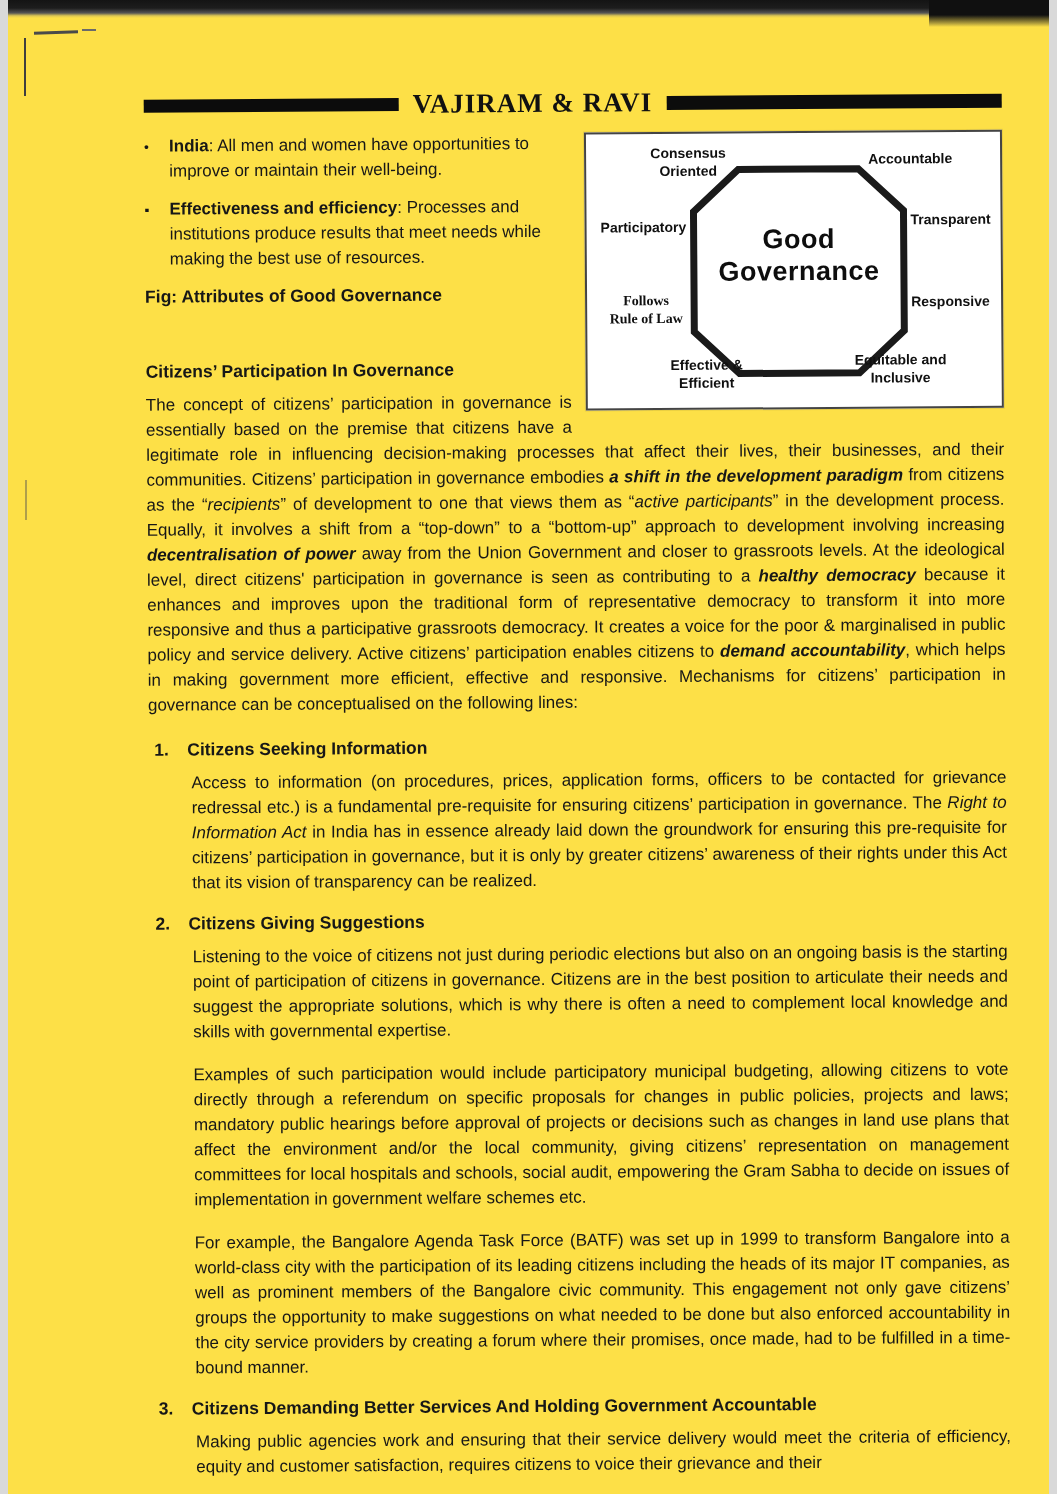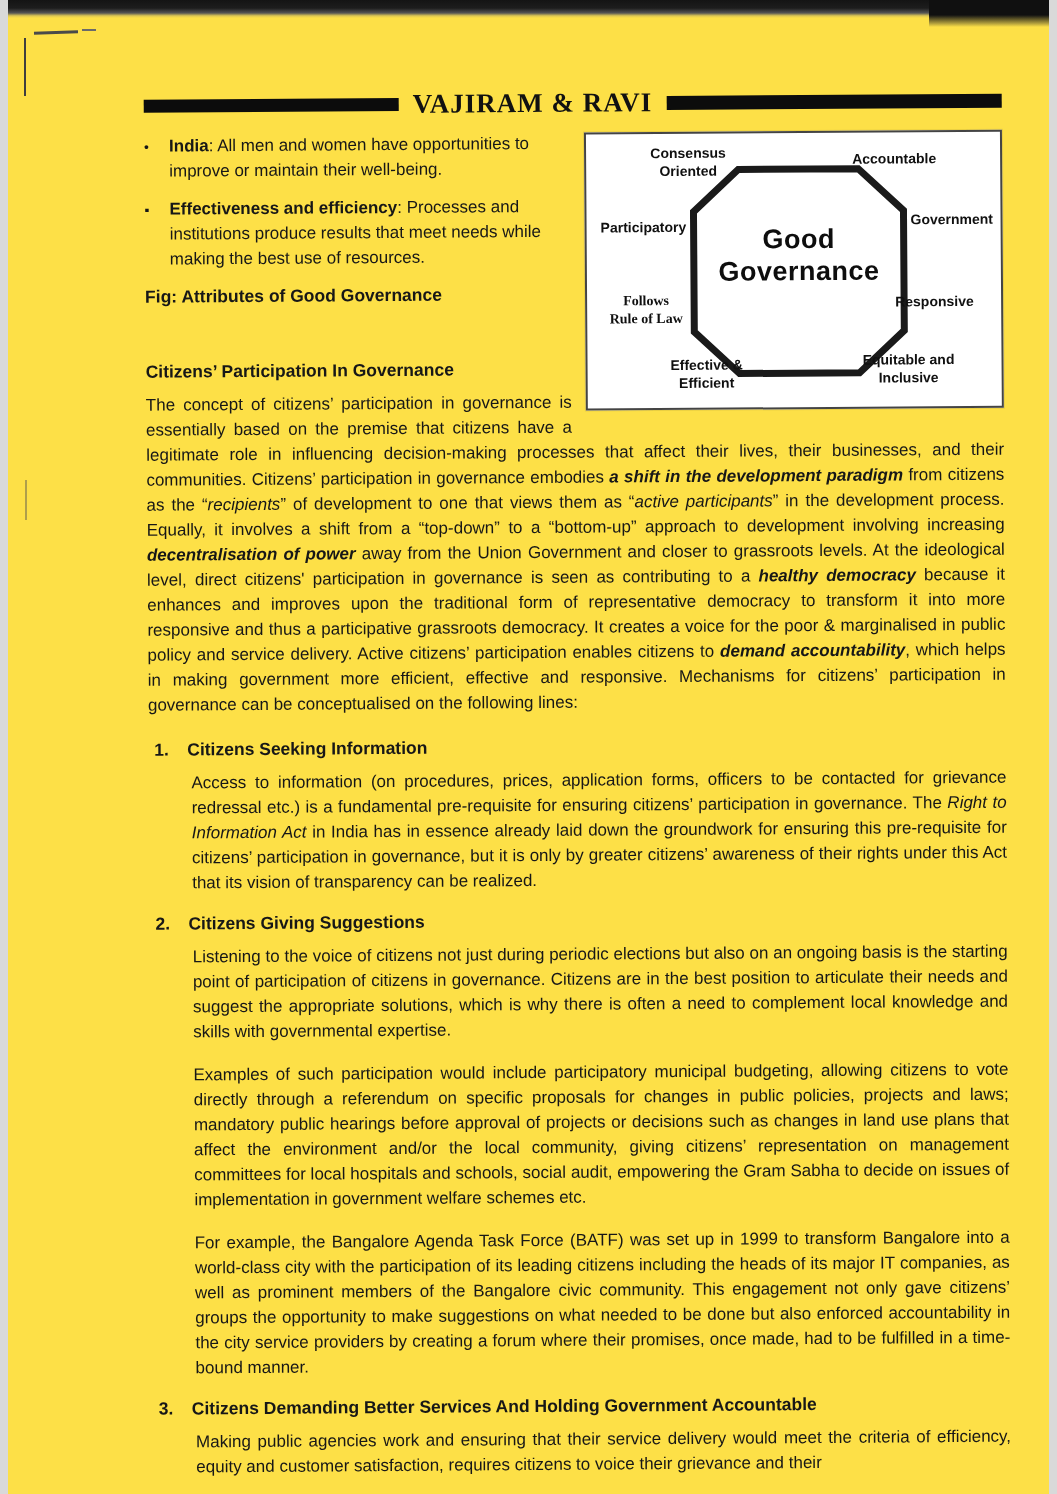--- a/index.html
+++ b/index.html
@@ -62,27 +62,27 @@
   .oct-center{
     position:absolute;left:122px;top:90px;width:180px;
     text-align:center;font-weight:bold;font-size:27px;line-height:1.2;
     white-space:pre-line;color:#0e0e0e;letter-spacing:.5px;
   }
   .dlabel{
     position:absolute;font-weight:bold;font-size:14px;line-height:1.3;
     white-space:pre-line;text-align:center;color:#101010;
   }
   .l-consensus{left:52px;top:10px;width:100px;}
-  .l-accountable{left:266px;top:17px;}
+  .l-accountable{left:282px;top:17px;}
   .l-participatory{left:14px;top:84px;}
   .l-transparent{left:324px;top:78px;}
   .l-follows{left:12px;top:158px;width:94px;font-family:Liberation Serif, serif;}
-  .l-responsive{left:308px;top:160px;}
+  .l-responsive{left:324px;top:160px;}
   .l-effective{left:76px;top:222px;width:86px;}
-  .l-equitable{left:268px;top:218px;width:106px;text-align:center;}
+  .l-equitable{left:260px;top:218px;width:106px;text-align:center;}
 
   
   .bullets{list-style:none;margin:6px 0 0 0;padding:0;}
   .bullets li{display:flex;gap:13px;margin-bottom:13px;}
   .bullets .marker{width:12px;flex:0 0 12px;font-size:14px;padding-top:1px;}
   .btext{flex:1;}
 
   .fig-caption{font-weight:bold;font-size:17.5px;margin:12px 0 0 0;}
 
   .section-heading{
@@ -126,21 +126,21 @@
       <div class="diagram-box">
         <svg width="414" height="274" viewBox="0 0 414 274">
           <polygon points="152,36 272,36 317,78 317,198 272,240 152,240 107,198 107,78" fill="none" stroke="#1a1a1a" stroke-width="7"></polygon>
         </svg>
         <div class="oct-center">Good
 Governance</div>
         <div class="dlabel l-consensus">Consensus
 Oriented</div>
         <div class="dlabel l-accountable">Accountable</div>
         <div class="dlabel l-participatory">Participatory</div>
-        <div class="dlabel l-transparent">Government</div>
+        <div class="dlabel l-transparent">Transparent</div>
         <div class="dlabel l-follows">Follows
 Rule of Law</div>
         <div class="dlabel l-responsive">Responsive</div>
         <div class="dlabel l-effective">Effective &amp;
 Efficient</div>
         <div class="dlabel l-equitable">Equitable and
 Inclusive</div>
       </div>
 
       <ul class="bullets">

